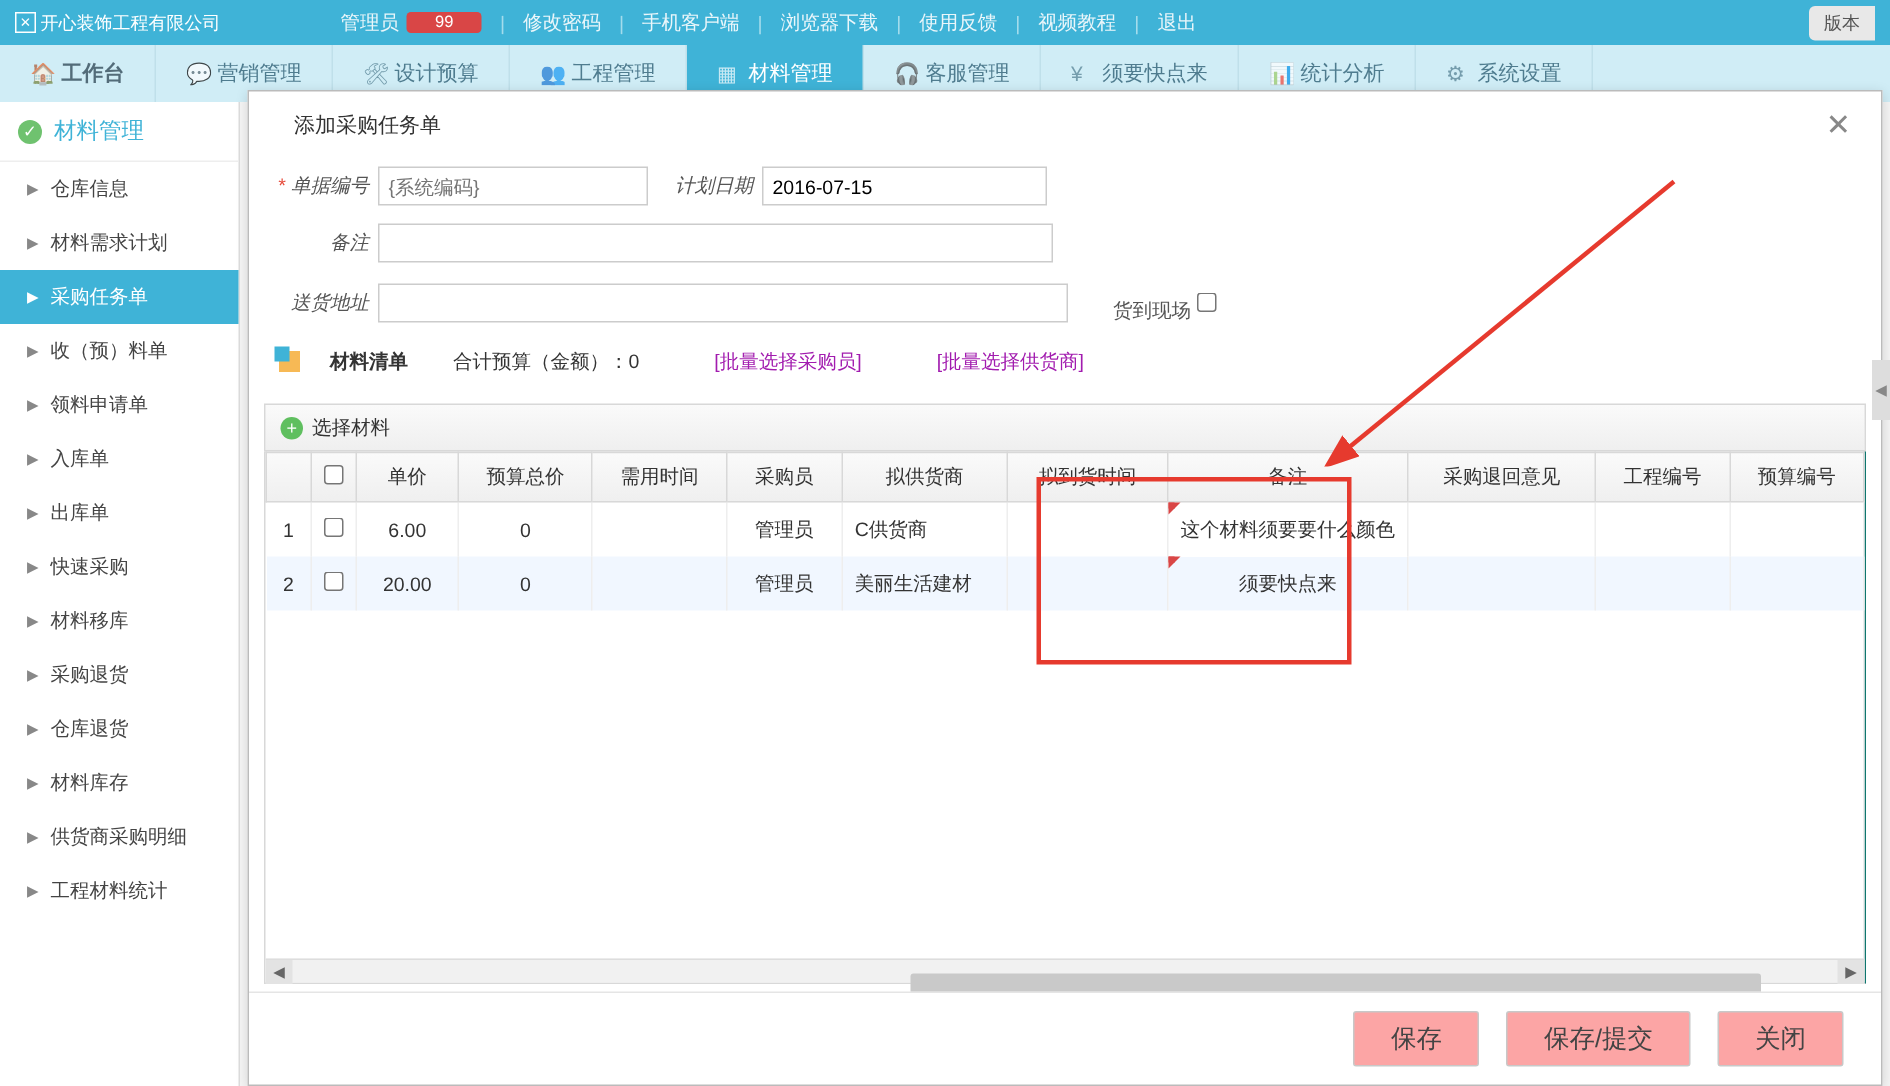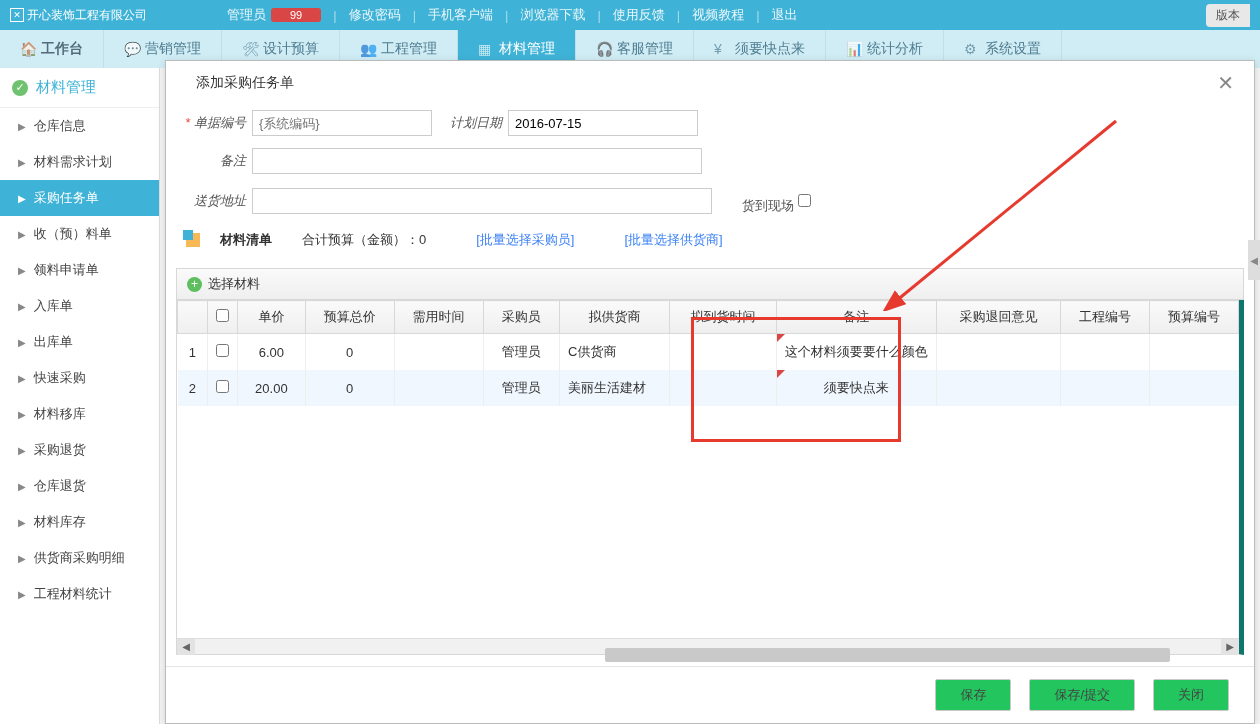--- a/index.html
+++ b/index.html
@@ -47,45 +47,45 @@
     .form-row input.remark { width: 450px; }
     .form-row input.address { width: 460px; }
     .form-row .label2 { width: 60px; text-align: right; margin-left: 10px; margin-right: 0; }
     .checkbox-lbl { margin-left: 30px; color: #555; font-size: 13px; margin-top: 11px; }
     
     .list-head { display: flex; align-items: center; padding: 4px 10px; gap: 20px; font-size: 13px; }
     .list-head .icon-sq { width: 14px; height: 14px; background: #f7b955; display: inline-block; position: relative; }
     .list-head .icon-sq::after { content:""; position:absolute; left:-3px; top:-3px; width:10px; height:10px; background:#3fb3d7; }
     .list-head .title { color: #333; font-weight: bold; }
     .list-head .total { color: #333; margin-left: 10px; }
-    .list-head .link-action { color: #3b82f6; cursor: pointer; margin-left: 30px; }
+    .list-head .link-action { color: #a21caf; cursor: pointer; margin-left: 30px; }
     
     .grid-bar { margin-top: 15px; border: 1px solid #d8d8d8; background: linear-gradient(#fafafa,#efefef); padding: 6px 10px; display: flex; align-items: center; gap: 6px; font-size: 13px; }
     .add-icon { width: 15px; height: 15px; border-radius: 50%; background: #5fbf5f; color: #fff; display: inline-flex; align-items: center; justify-content: center; font-size: 12px; }
     
-    .grid-wrap { border-left: 1px solid #d8d8d8; border-right: 5px solid #0f766e; border-bottom: 1px solid #d8d8d8; position: relative; }
+    .grid-wrap { border-left: 1px solid #d8d8d8; border-right: 1px solid #0f766e; border-bottom: 1px solid #d8d8d8; position: relative; }
     table.grid { width: 100%; border-collapse: collapse; font-size: 13px; }
     table.grid th { background: linear-gradient(#fafafa,#efefef); border: 1px solid #d8d8d8; padding: 7px 6px; font-weight: normal; color: #333; text-align: center; white-space: nowrap; }
     table.grid td { border-right: 1px solid #eee; padding: 9px 8px; text-align: center; color: #333; }
     table.grid tr:nth-child(even) td { background: #f1f7ff; }
     table.grid td.note { text-align: center; position: relative; font-family: Liberation Mono, monospace; }
     table.grid td.note::before { content:""; position:absolute; left:0; top:0; border:4px solid transparent; border-left-color:#d94646; border-top-color:#d94646; }
     table.grid .col-idx { width: 30px; }
     table.grid .col-chk { width: 30px; }
     
     .red-box { position: absolute; border: 3px solid #e63a2e; pointer-events: none; }
     .arrow-svg { position: absolute; pointer-events: none; }
     
     .scroll-fake { height: 16px; background: #f1f1f1; display: flex; align-items: center; border-top: 1px solid #ddd; }
     .scroll-fake .left-btn, .scroll-fake .right-btn { width: 18px; height: 16px; background: #e3e3e3; display: flex; align-items: center; justify-content: center; font-size: 10px; color: #666; }
     .scroll-fake .track { flex: 1; position: relative; }
     .scroll-fake .thumb { position: absolute; height: 14px; top: 1px; background: #c9c9c9; border-radius: 2px; }
     
     .modal-footer { padding: 12px 25px; border-top: 1px solid #e5e5e5; display: flex; justify-content: flex-end; gap: 18px; }
-    .modal-footer button { background: #22c55e; border: 1px solid #c8c8c8; padding: 6px 24px; font-size: 13px; color: #444; cursor: pointer; border-radius: 2px; }
+    .modal-footer button { background: #fca5a5; border: 1px solid #c8c8c8; padding: 6px 24px; font-size: 17px; color: #444; cursor: pointer; border-radius: 2px; }
     
     .right-toggle { position: absolute; right: 0; top: 240px; width: 12px; height: 40px; background: #ddd; color: #888; display: flex; align-items: center; justify-content: center; font-size: 10px; cursor: pointer; }
     .table-spacer { height: 232px; }
   </style>
 </head>
 <body>
 
 <div class="topbar">
   <div class="company">
     <span class="broken-img">✕</span>

